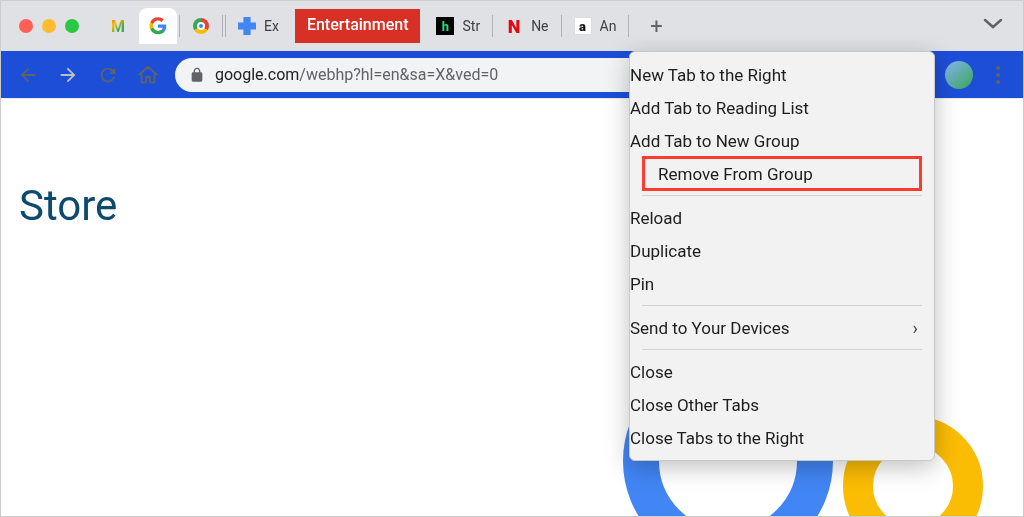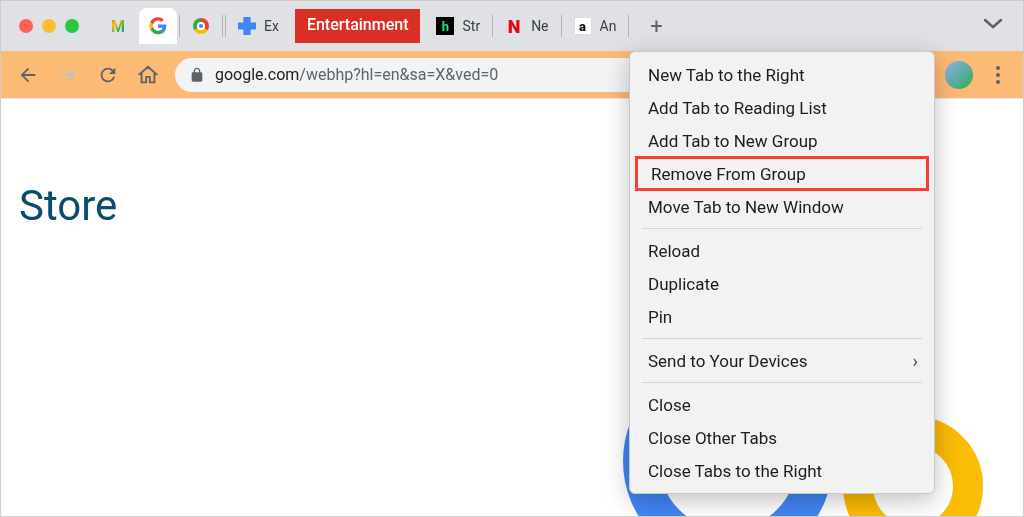--- a/index.html
+++ b/index.html
@@ -18,42 +18,42 @@
     .tab-favicon { width: 18px; height: 18px; display: flex; align-items: center; justify-content: center; flex-shrink: 0; }
     .tab-sep { width: 1px; height: 22px; background: #b0b3b8; }
     .tab-label { white-space: nowrap; overflow: hidden; text-overflow: clip; }
 
     .group-pill { background: #d93025; color: #fff; padding: 6px 12px; border-radius: 0; font-size: 16px; font-weight: 500; margin: 0 4px; border-bottom: 3px solid #d93025; }
 
     .new-tab-btn { width: 30px; height: 30px; display: flex; align-items: center; justify-content: center; font-size: 22px; color: #5f6368; cursor: pointer; margin-left: 10px; }
     .tab-overflow { position: absolute; right: 20px; top: 14px; cursor: pointer; }
 
     
-    .toolbar { height: 48px; background: #fdba74; display: flex; align-items: center; padding: 0 14px; gap: 14px; border-bottom: 1px solid #e8eaed; }
+    .toolbar { height: 48px; background: #1d4ed8; display: flex; align-items: center; padding: 0 14px; gap: 14px; border-bottom: 1px solid #e8eaed; }
     .nav-btn { width: 26px; height: 26px; display: flex; align-items: center; justify-content: center; color: #5f6368; cursor: pointer; }
     .nav-btn.disabled { color: #bdc1c6; }
     .omnibox { flex: 1; height: 34px; background: #f1f3f4; border-radius: 17px; display: flex; align-items: center; padding: 0 14px; gap: 10px; font-size: 16px; color: #202124; }
     .url-host { color: #202124; }
     .url-path { color: #5f6368; }
     .avatar { width: 28px; height: 28px; border-radius: 50%; background: linear-gradient(135deg,#8ab4f8,#34a853); }
     .kebab { width: 22px; display: flex; flex-direction: column; align-items: center; gap: 3px; cursor: pointer; }
     .kebab span { width: 4px; height: 4px; background: #5f6368; border-radius: 50%; }
 
     
     .content { position: relative; height: calc(100% - 98px); background: #fff; }
     .store-text { position: absolute; left: 18px; top: 82px; font-size: 42px; color: #0c4a6e; font-weight: 400; }
     .logo-circles { position: absolute; right: 40px; bottom: -50px; display: flex; gap: 20px; }
     .circ { border-radius: 50%; }
     .circ.blue { width: 210px; height: 210px; border: 36px solid #4285f4; }
     .circ.yellow { width: 140px; height: 140px; border: 30px solid #fbbc04; margin-top: 60px; margin-left: -10px; }
 
     
     .context-menu { position: absolute; left: 628px; top: 50px; width: 306px; background: #f2f2f2; border: 1px solid #c8c8c8; border-radius: 6px; box-shadow: 0 6px 24px rgba(0,0,0,0.25); padding: 6px 0; font-size: 17px; color: #1d1d1f; }
-    .menu-item { height: 33px; display: flex; align-items: center; padding: 0 18px; cursor: pointer; position: relative; }
-    .menu-item.highlighted { outline: 3px solid #ff3b30; outline-offset: -2px; margin: 0 6px; padding: 0 15px; }
+    .menu-item { height: 33px; display: flex; align-items: center; padding: 0 0; cursor: pointer; position: relative; }
+    .menu-item.highlighted { outline: 3px solid #ff3b30; outline-offset: -2px; margin: 0 13px; padding: 0 15px; }
     .menu-sep { height: 1px; background: #d5d5d5; margin: 5px 12px; }
     .menu-chevron { position: absolute; right: 16px; font-size: 18px; color: #4a4a4a; }
 
     
     .fav-gmail { font-weight: bold; font-size: 16px; background: linear-gradient(135deg,#ea4335,#fbbc04,#34a853,#4285f4); -webkit-background-clip: text; color: transparent; }
     .fav-google { width:18px; height:18px; }
     .fav-chrome { width:16px;height:16px;border-radius:50%;background:conic-gradient(#ea4335 0 120deg,#fbbc04 120deg 240deg,#34a853 240deg 360deg); position:relative;}
     .fav-chrome::after{content:"";position:absolute;inset:4px;border-radius:50%;background:#4285f4;border:2px solid #fff;}
     .fav-globe { width:16px;height:16px;border-radius:50%;background:#6b7dd6;border:1px solid #3a4896;}
     .fav-ext { width:18px;height:18px;background:#4285f4;clip-path: polygon(30% 0,70% 0,70% 30%,100% 30%,100% 70%,70% 70%,70% 100%,30% 100%,30% 70%,0 70%,0 30%,30% 30%);}
@@ -172,21 +172,20 @@
     <div class="circ blue"></div>
     <div class="circ yellow"></div>
   </div>
 </div>
 
 <div class="context-menu">
   <div class="menu-item">New Tab to the Right</div>
   <div class="menu-item">Add Tab to Reading List</div>
   <div class="menu-item">Add Tab to New Group</div>
   <div class="menu-item highlighted">Remove From Group</div>
-  <div class="menu-item">Move Tab to New Window</div>
   <div class="menu-sep"></div>
   <div class="menu-item">Reload</div>
   <div class="menu-item">Duplicate</div>
   <div class="menu-item">Pin</div>
   <div class="menu-sep"></div>
   <div class="menu-item">
     <span>Send to Your Devices</span>
     <span class="menu-chevron">›</span>
   </div>
   <div class="menu-sep"></div>

